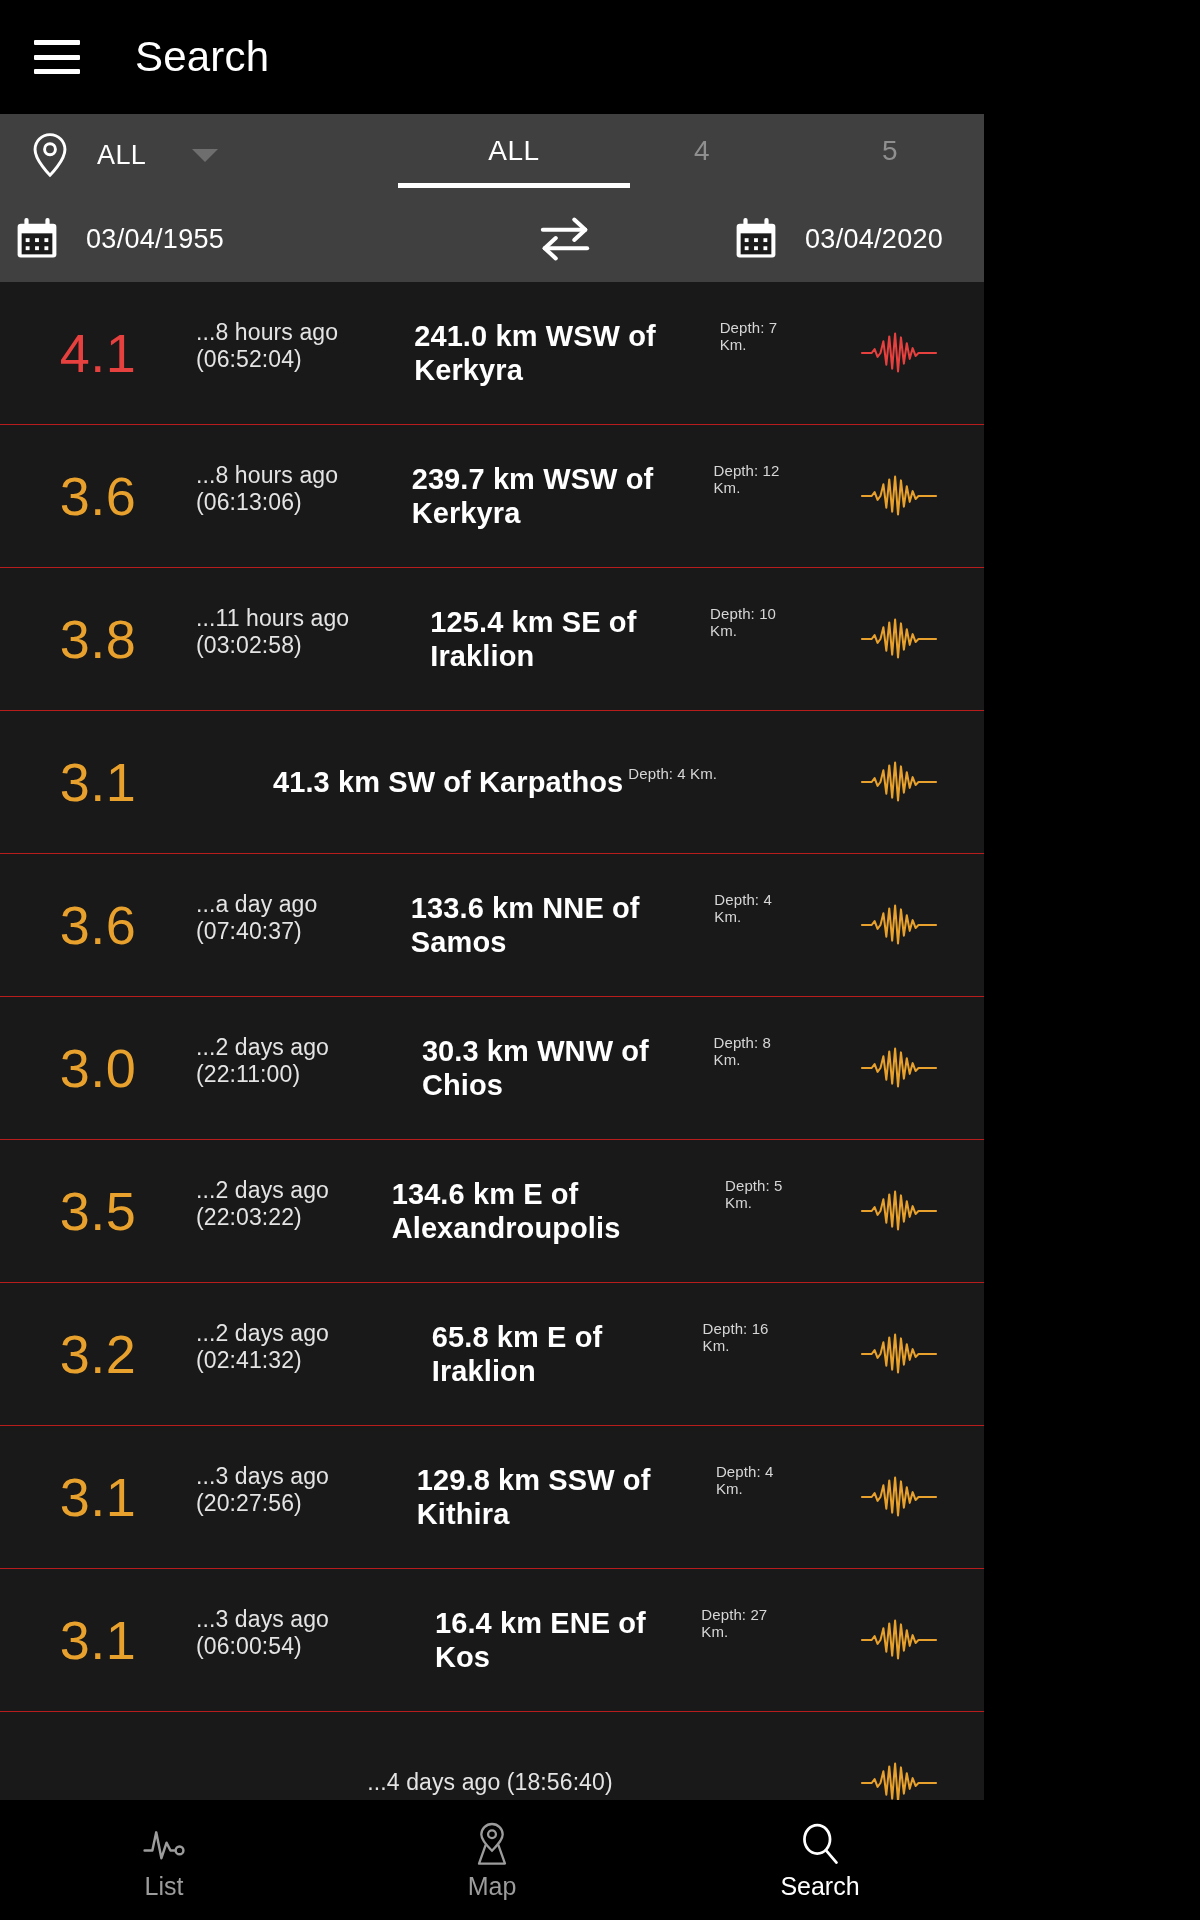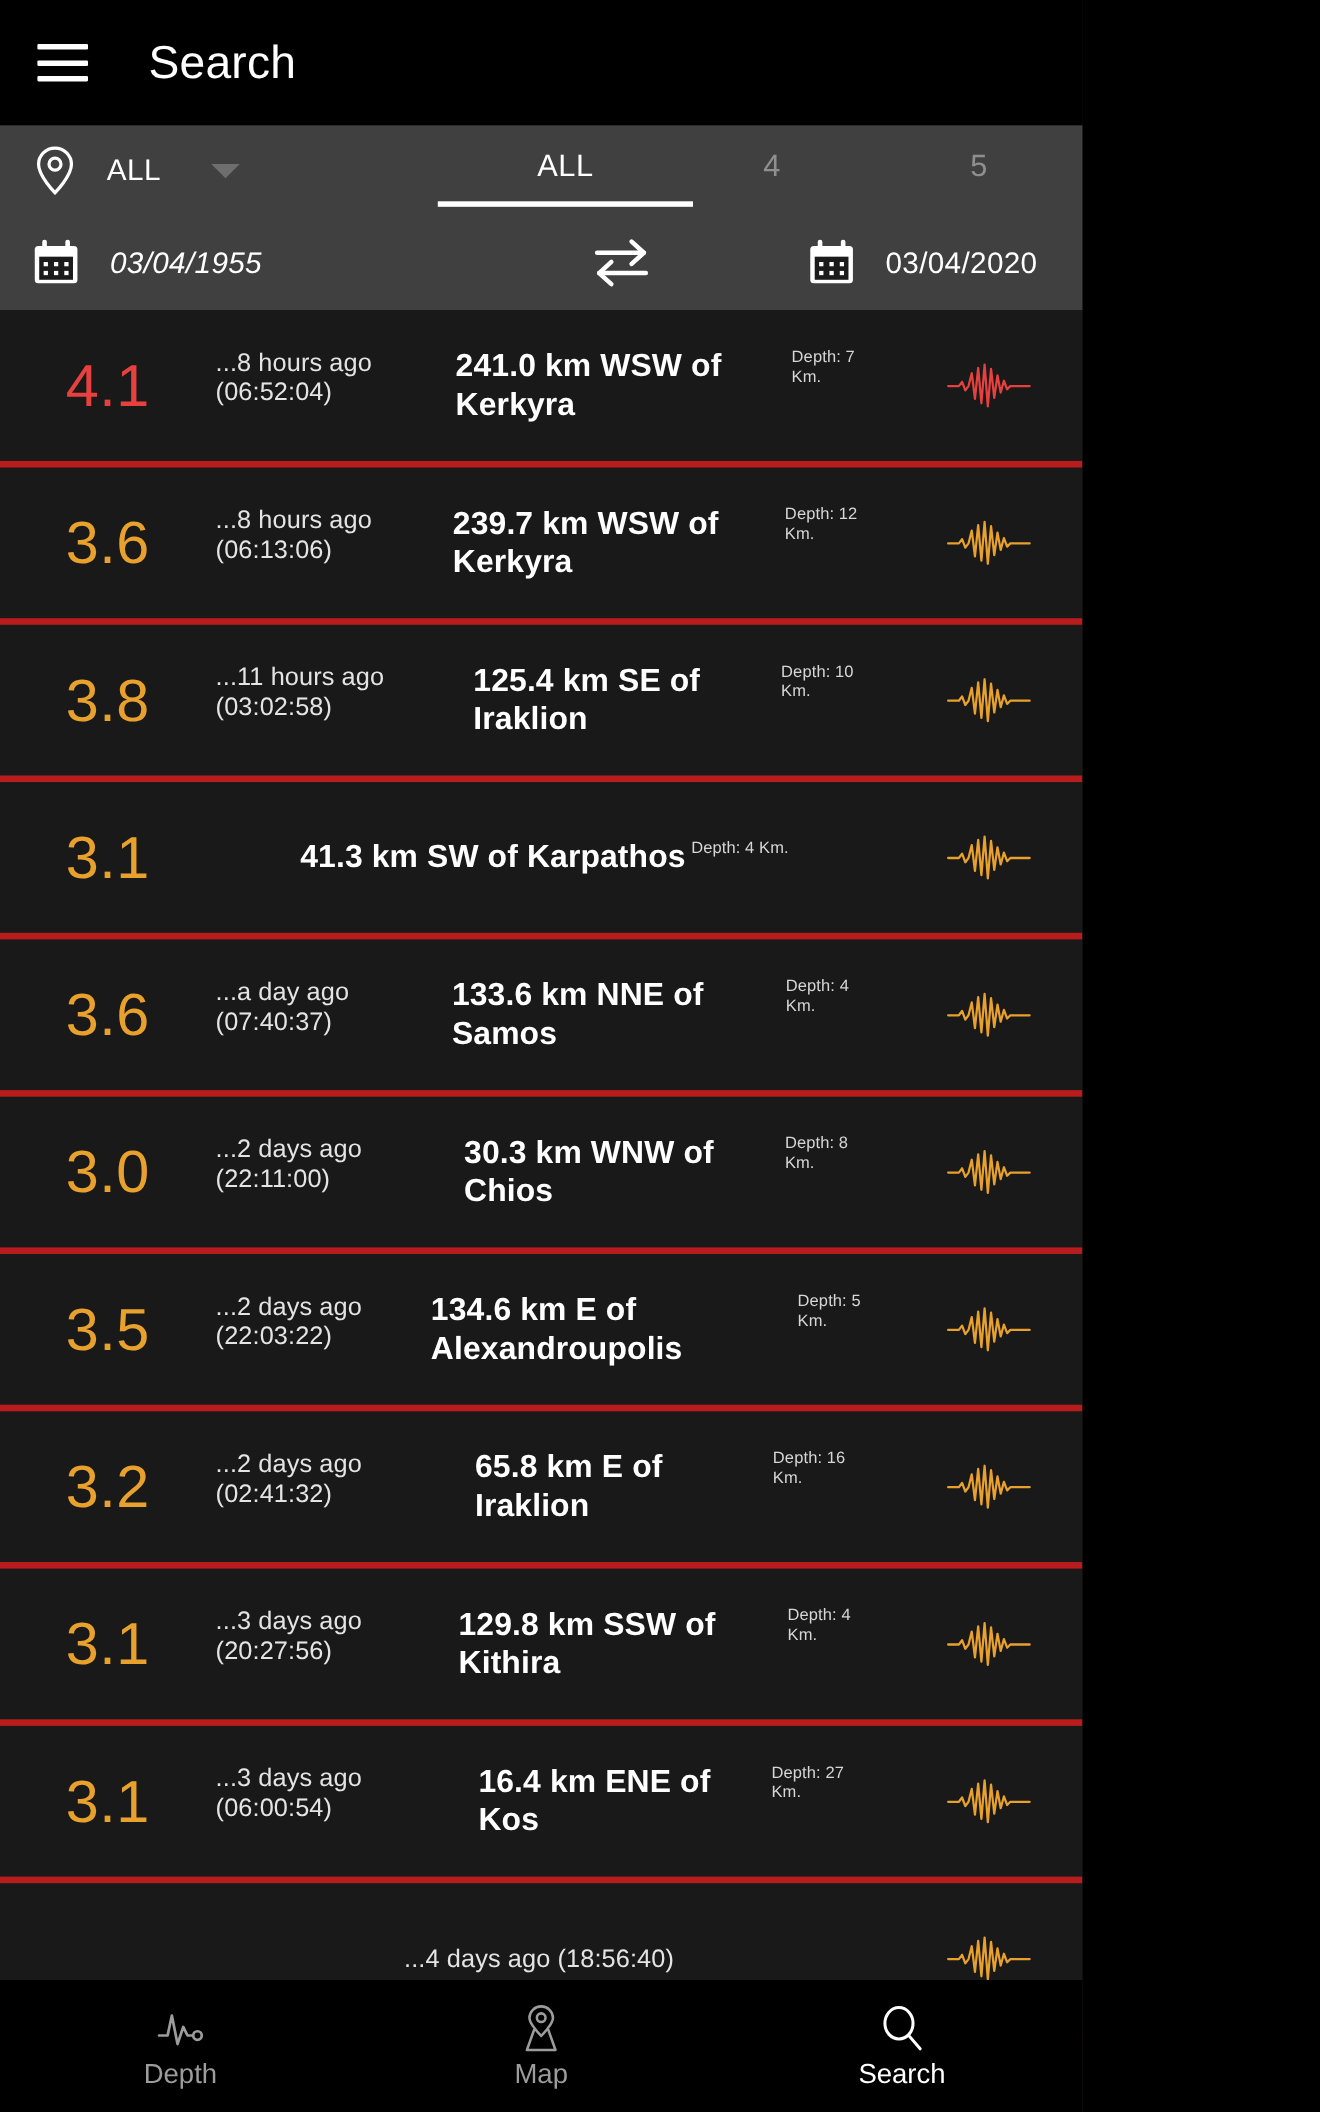--- a/index.html
+++ b/index.html
@@ -133,21 +133,21 @@
     height: 86px;
     display: flex;
     align-items: center;
     position: relative;
   }
   .date-field {
     display: flex;
     align-items: center;
     cursor: pointer;
   }
-  .date-field.start { padding-left: 30px; width: 480px; font-style: italic; }
+  .date-field.start { padding-left: 16px; width: 480px; }
   .date-field.end   { position: absolute; left: 735px; }
   .cal-icon { width: 42px; height: 44px; flex: 0 0 auto; }
   .date-text {
     color: #ffffff;
     font-size: 27px;
     margin-left: 28px;
     letter-spacing: 0.3px;
   }
   .swap-btn {
     position: absolute;
@@ -164,21 +164,21 @@
   .list {
     flex: 1 1 auto;
     background: #191919;
     overflow: hidden;
     position: relative;
   }
   .quake-row {
     height: 143px;
     display: flex;
     align-items: center;
-    border-bottom: 6px solid #b91c1c;
+    border-bottom: 1px solid #b91c1c;
     padding: 0 0 0 0;
     cursor: pointer;
   }
   .mag {
     width: 196px;
     flex: 0 0 auto;
     text-align: center;
     font-size: 54px;
     font-weight: 400;
     line-height: 1;
@@ -503,21 +503,21 @@
 
   <div class="bottomnav">
 
     <div class="nav-item">
       <span class="nav-ico">
         <svg viewBox="0 0 34 32" width="44" height="42">
           <path d="M2 21 L8 21 L11 7 L15 27 L19 15 L22 21 L25 21" fill="none" stroke="#9c9c9c" stroke-width="1.9" stroke-linecap="round" stroke-linejoin="round"></path>
           <circle cx="29" cy="21" r="3" fill="none" stroke="#9c9c9c" stroke-width="1.9"></circle>
         </svg>
       </span>
-      <span class="nav-label">Depth</span>
+      <span class="nav-label">List</span>
     </div>
 
     <div class="nav-item">
       <span class="nav-ico">
         <svg viewBox="0 0 30 34" width="42" height="46">
           <path d="M15 2.2 C10.6 2.2 7.1 5.7 7.1 10 C7.1 14.3 15 22 15 22 C15 22 22.9 14.3 22.9 10 C22.9 5.7 19.4 2.2 15 2.2 Z" fill="none" stroke="#9c9c9c" stroke-width="1.7"></path>
           <circle cx="15" cy="9.8" r="2.9" fill="none" stroke="#9c9c9c" stroke-width="1.7"></circle>
           <path d="M10.4 17.5 L5.4 31.5 L24.6 31.5 L19.6 17.5" fill="none" stroke="#9c9c9c" stroke-width="1.7" stroke-linejoin="round"></path>
         </svg>
       </span>

